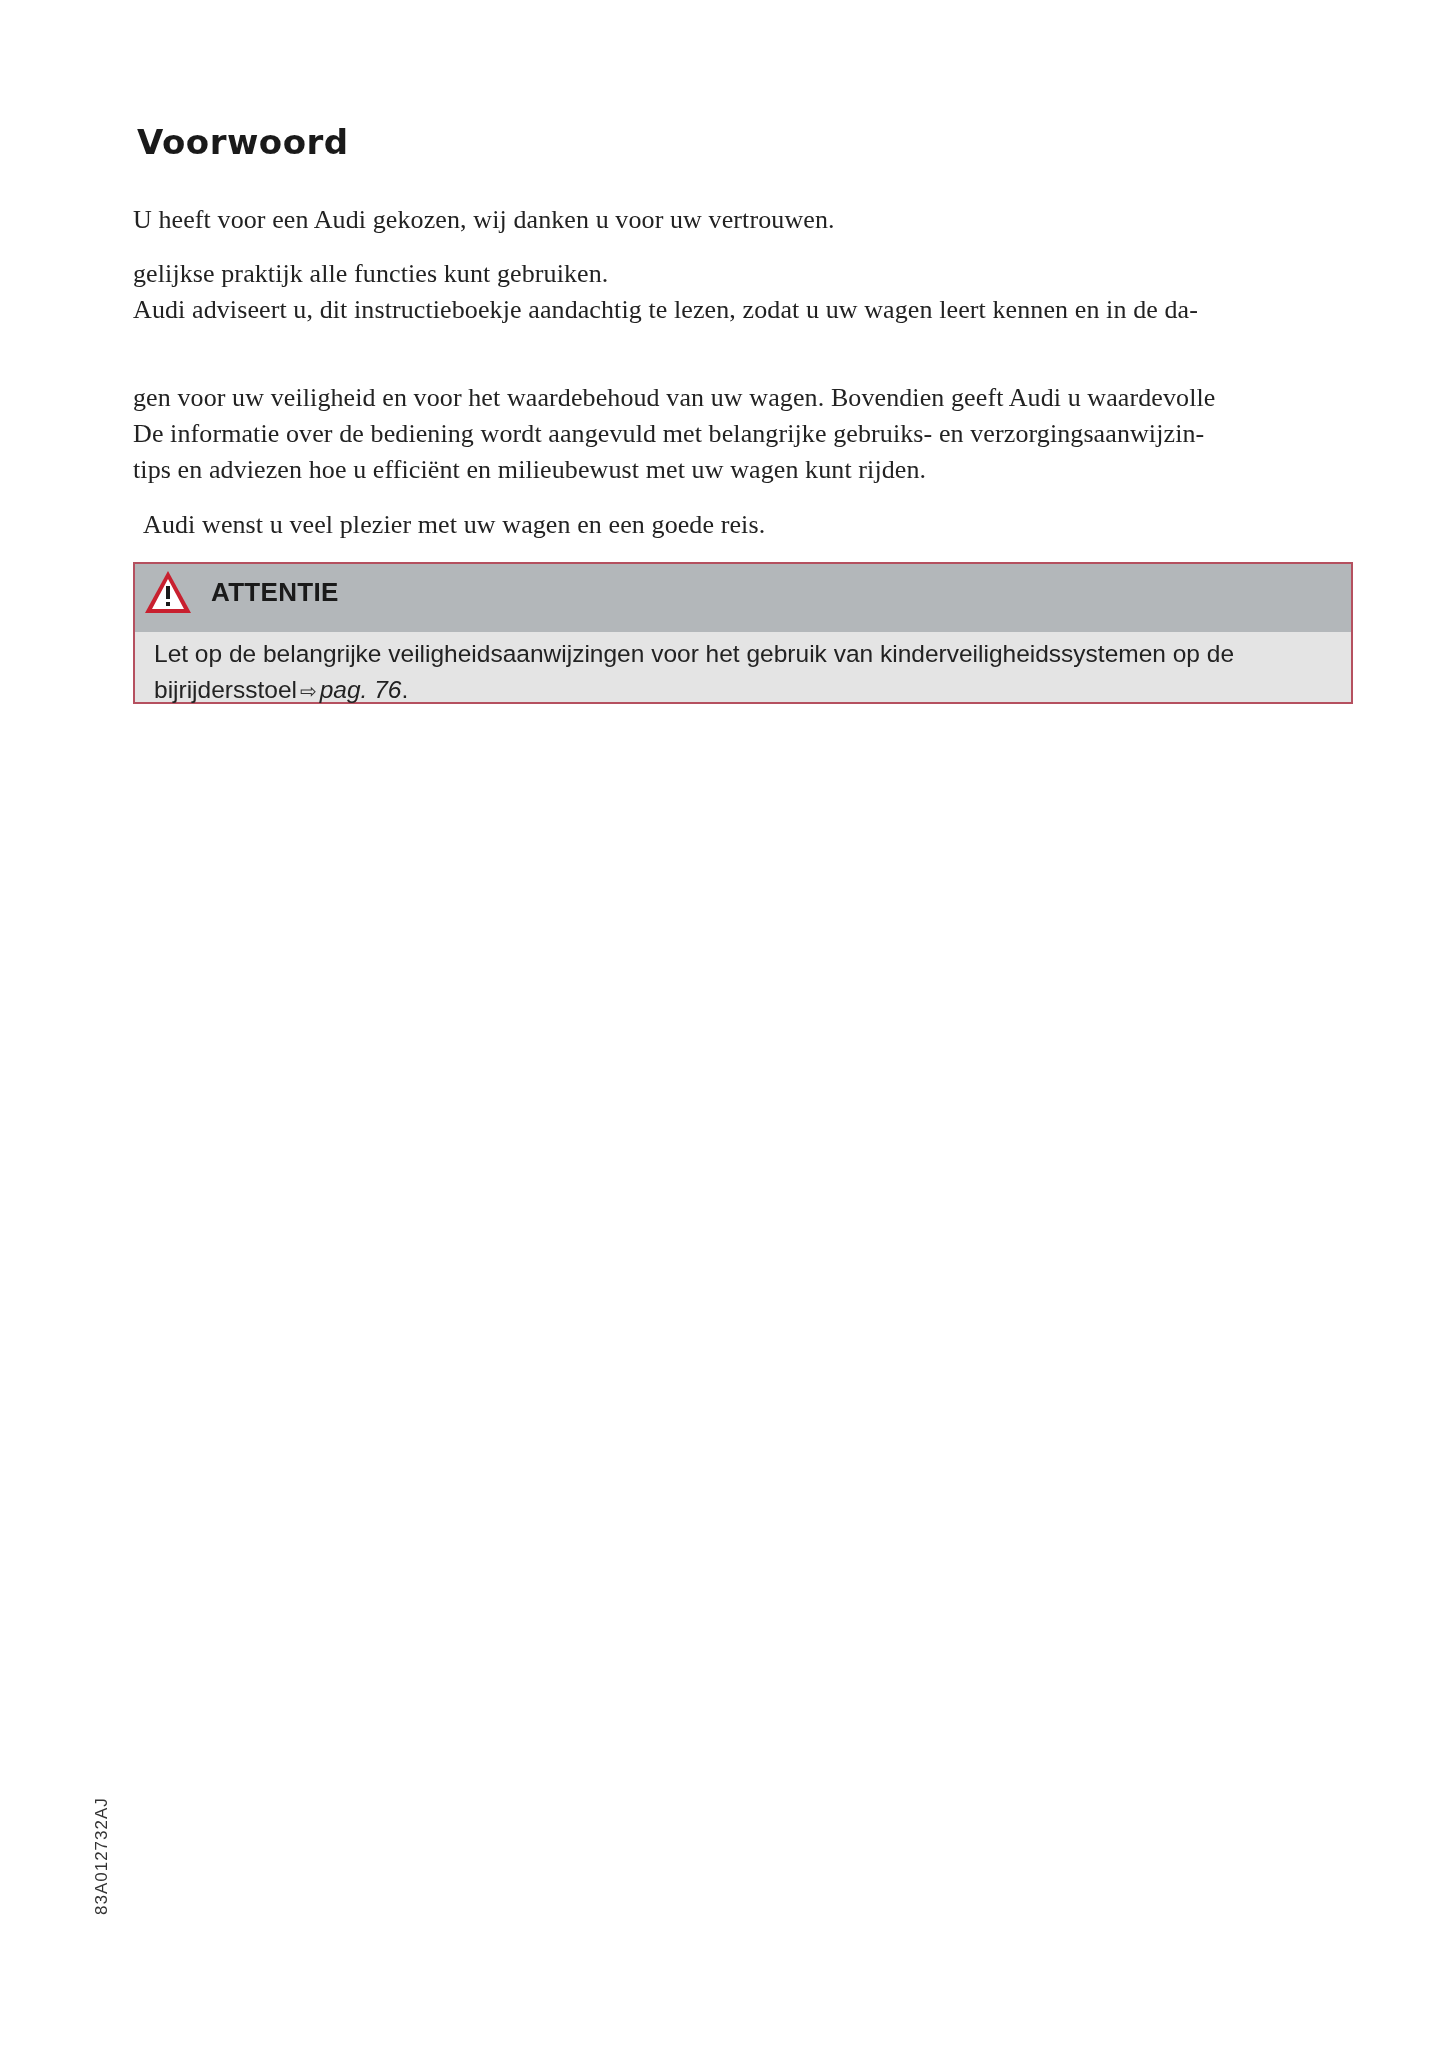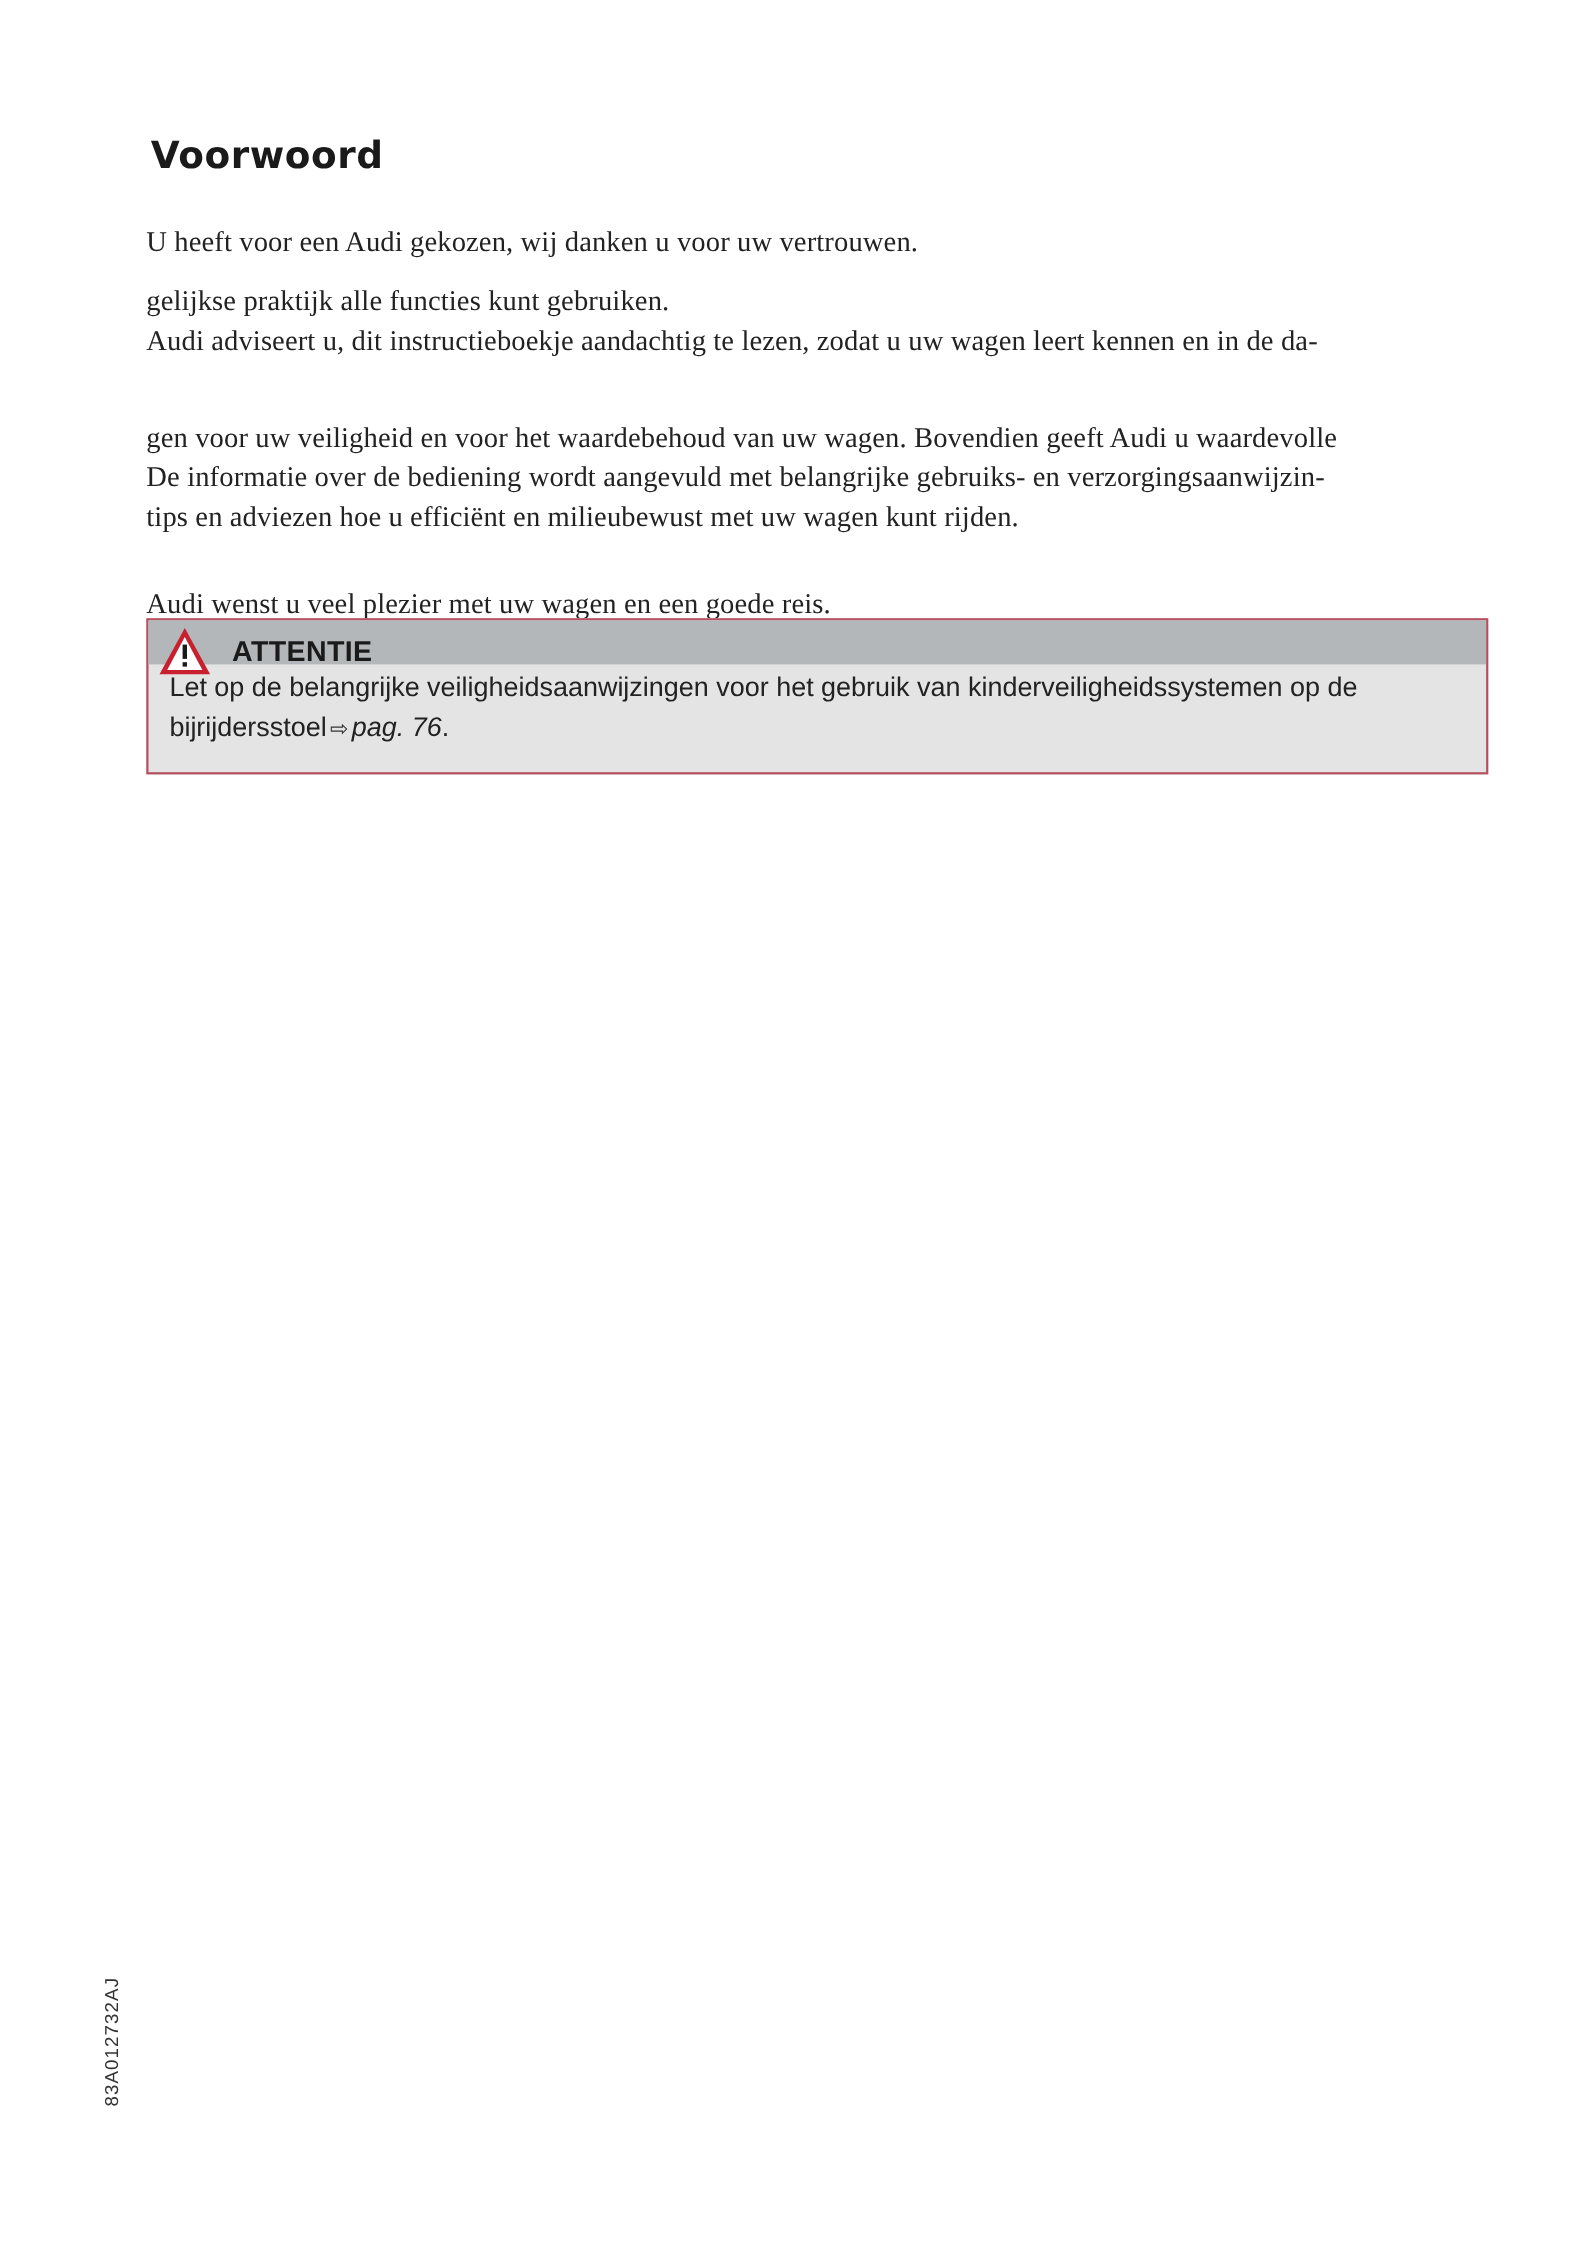--- a/index.html
+++ b/index.html
@@ -13,29 +13,29 @@
     font-size: 34px; letter-spacing: 0.5px; color: #1a1a1a; margin: 4px;
   }
   .body-text {
     position: absolute; left: 133px; width: 1230px;
     font-family: Liberation Serif, serif; font-size: 26px;
     line-height: 36px; color: #222; margin: 0; letter-spacing: 0.1px;
   }
   .p1 { top: 202px; }
   .p2 { top: 256px; }
   .p3 { top: 380px; }
-  .p4 { top: 531px; }
+  .p4 { top: 507px; margin-left: 10px; }
   .line { display: block; white-space: nowrap; }
 
   .attention {
     position: absolute; left: 133px; top: 562px; width: 1216px; height: 138px;
     border: 2px solid #b5505f; background: #e4e4e4; box-sizing: content-box;
   }
   .attention-header {
-    height: 40px; background: #b3b7ba; position: relative;
+    height: 68px; background: #b3b7ba; position: relative;
   }
   .warn-icon { position: absolute; left: 8px; top: 5px; width: 50px; height: 46px; }
   .attention-title {
     position: absolute; left: 76px; top: 13px;
     font-family: "Liberation Sans", sans-serif; font-weight: bold;
     font-size: 26px; color: #1a1a1a; letter-spacing: 0.3px;
   }
   .attention-body {
     padding: 4px 0 0 19px;
     font-family: "Liberation Sans", sans-serif; font-size: 24.5px;

